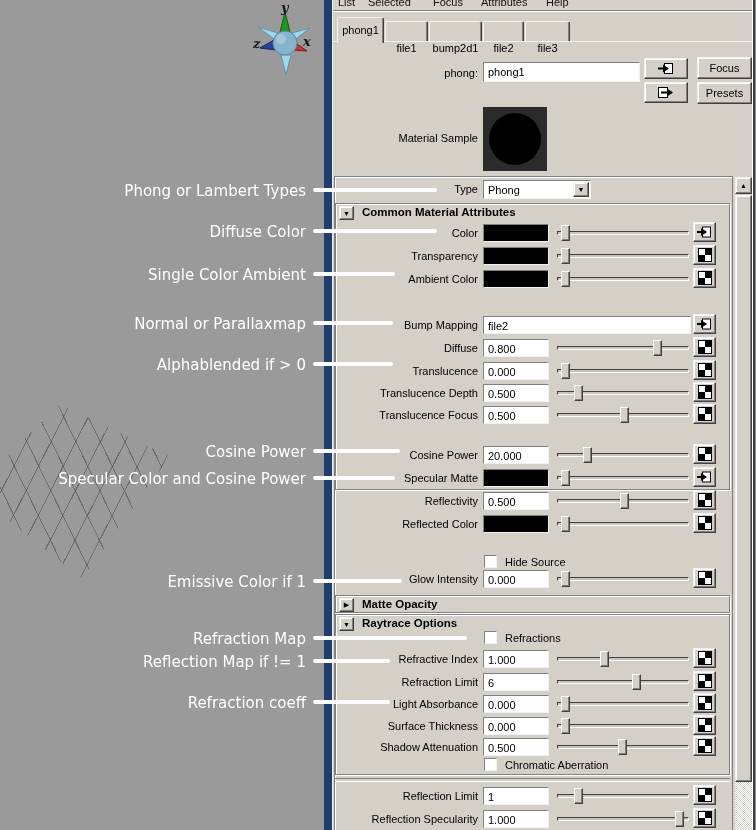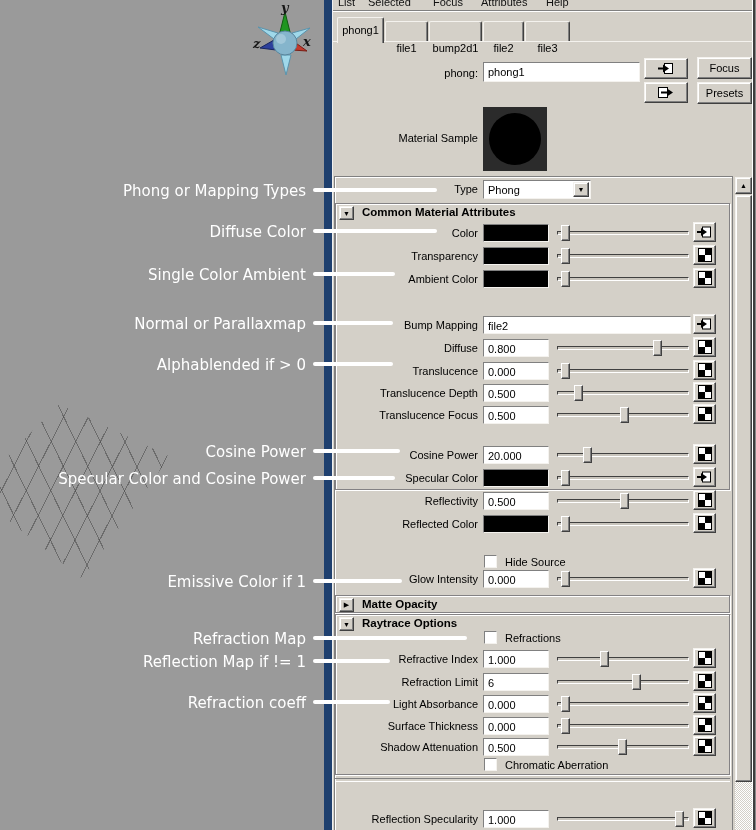--- a/index.html
+++ b/index.html
@@ -255,21 +255,21 @@
       <span class="rl">Cosine Power</span>
       <div class="val sunk">20.000</div>
       <div class="track">
           <div class="thumb" style="left: 25.2px;"></div>
         </div>
       <button class="mbtn b3d">
           <span class="checker"></span>
         </button>
     </div>
     <div class="row" style="top:469px">
-      <span class="rl">Specular Color</span>
+      <span class="rl">Specular Matte</span>
       <div class="swatch"></div>
       <div class="track">
           <div class="thumb" style="left: 3.42px;"></div>
         </div>
       <button class="mbtn b3d">
         <svg width="15" height="12" viewBox="0 0 15 12">
             <rect x="5.5" y="1" width="8" height="10" fill="#fff" stroke="#000"></rect>
             <rect x="0" y="5" width="4" height="2" fill="#000"></rect>
             <polygon points="4,2 10,6 4,10" fill="#000"></polygon>
           </svg>
@@ -374,39 +374,49 @@
           <span class="checker"></span>
         </button>
     </div>
     <div class="row" style="top:756px">
       <div class="cb sunk"></div>
       <span class="cbl">Chromatic Aberration</span>
     </div>
 
     <div class="hr"></div>
 
+    <div class="row" style="top:787px">
+      <span class="rl">Reflection Limit</span>
+      <div class="val sunk">1</div>
+      <div class="track">
+          <div class="thumb" style="left: 15.52px;"></div>
+        </div>
+      <button class="mbtn b3d">
+          <span class="checker"></span>
+        </button>
+    </div>
     <div class="row" style="top:810px">
       <span class="rl">Reflection Specularity</span>
       <div class="val sunk">1.000</div>
       <div class="track">
           <div class="thumb" style="left: 117.16px;"></div>
         </div>
       <button class="mbtn b3d">
           <span class="checker"></span>
         </button>
     </div>
 
     <button class="sbup b3d">▲</button>
     <div class="sbthumb b3d"></div>
     <div class="sbdither"></div>
 
     <div class="redge"></div>
   </div>
 
-  <div class="ann" style="top:182px">Phong or Mapping Types</div>
+  <div class="ann" style="top:182px">Phong or Lambert Types</div>
   <div class="ann" style="top:223px">Diffuse Color</div>
   <div class="ann" style="top:266px">Single Color Ambient</div>
   <div class="ann" style="top:315px">Normal or Parallaxmap</div>
   <div class="ann" style="top:356px">Alphablended if &gt; 0</div>
   <div class="ann" style="top:443px">Cosine Power</div>
   <div class="ann" style="top:470px">Specular Color and Cosine Power</div>
   <div class="ann" style="top:573px">Emissive Color if 1</div>
   <div class="ann" style="top:630px">Refraction Map</div>
   <div class="ann" style="top:653px">Reflection Map if != 1</div>
   <div class="ann" style="top:694px">Refraction coeff</div>

